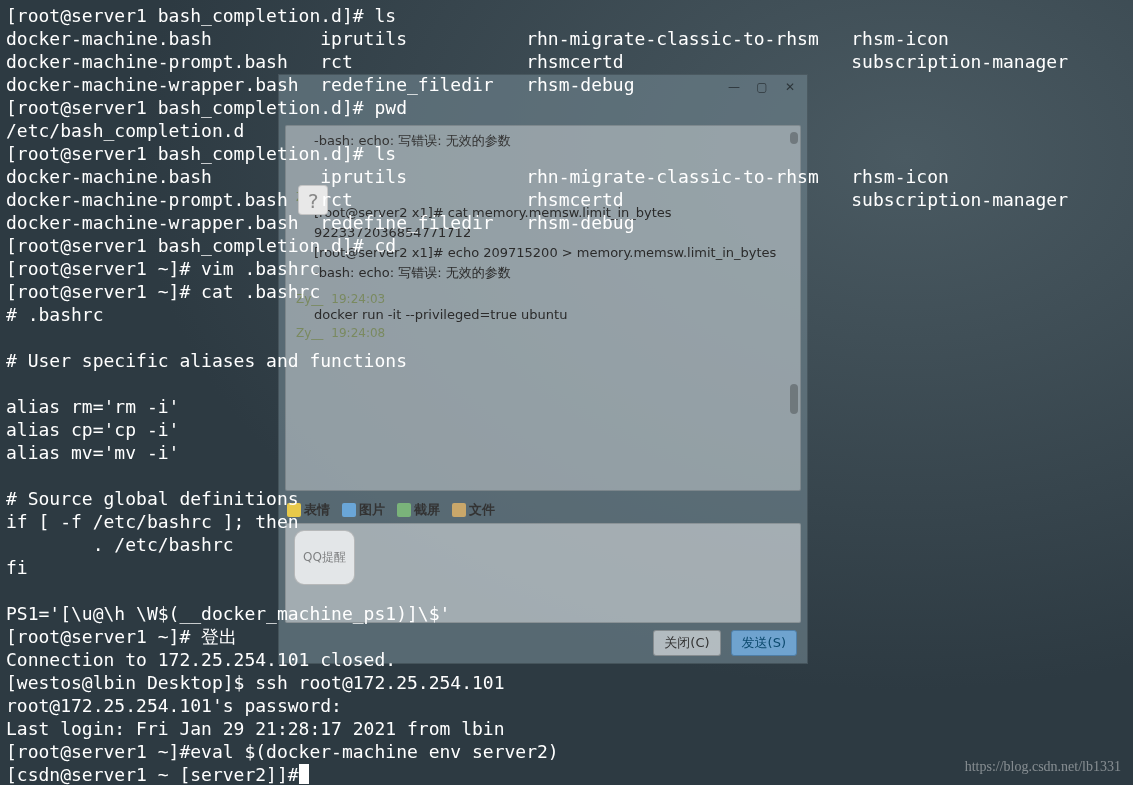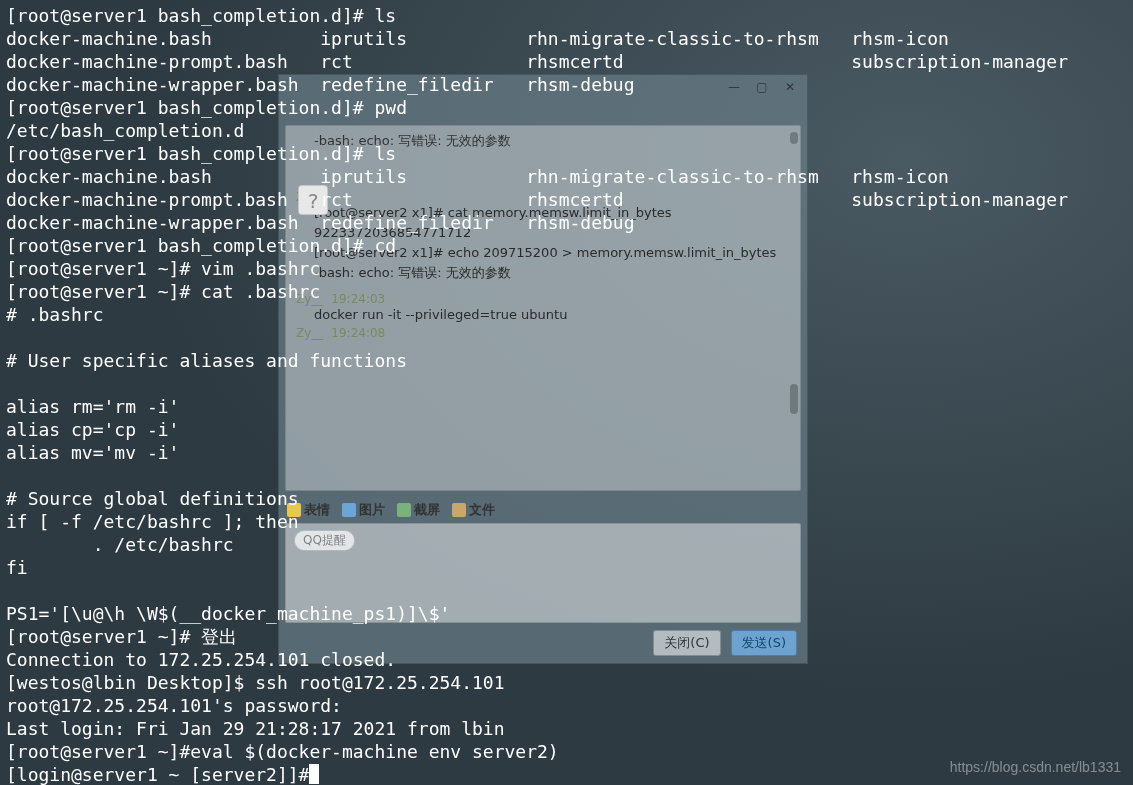--- a/index.html
+++ b/index.html
@@ -31,21 +31,21 @@
     display: inline-block;
     width: 10px; height: 20px;
     background: #ffffff;
     vertical-align: text-bottom;
     margin-bottom: 1px;
   }
   .watermark {
     position: absolute;
     right: 12px; bottom: 10px;
     color: rgba(240,240,240,0.45);
-    font-family: Liberation Sans, sans-serif;
+    font-family: Liberation Serif, serif;
     font-size: 14px;
     z-index: 5;
   }
 
   
   .chatwin {
     position: absolute;
     left: 278px; top: 74px;
     width: 530px; height: 590px;
     background: rgba(105,125,135,0.70);
@@ -122,21 +122,21 @@
     background: rgba(255,255,255,0.45);
     border: 1px solid rgba(0,0,0,0.15);
     border-radius: 2px;
     position: relative;
   }
   .hint-badge{
     position:absolute; left:8px; top:6px;
     background: rgba(255,255,255,0.7);
     border:1px solid rgba(0,0,0,0.2);
     border-radius:10px;
-    padding:1px 8px;
+    padding:18px 8px;
     font-size:12px;
     color: rgba(0,0,0,0.45);
   }
   .chat-buttons {
     height: 40px;
     display:flex;
     justify-content:flex-end;
     align-items:center;
     gap:10px;
     padding: 0 10px;
@@ -199,21 +199,21 @@
 <span>        . /etc/bashrc</span>
 <span>fi</span>
 <span></span>
 <span>PS1='[\u@\h \W$(__docker_machine_ps1)]\$'</span>
 <span>[root@server1 ~]# 登出</span>
 <span>Connection to 172.25.254.101 closed.</span>
 <span>[westos@lbin Desktop]$ ssh root@172.25.254.101</span>
 <span>root@172.25.254.101's password:</span>
 <span>Last login: Fri Jan 29 21:28:17 2021 from lbin</span>
 <span>[root@server1 ~]#eval $(docker-machine env server2)</span>
-<span>[login@server1 ~ [server2]]#</span><span class="cursor"></span></div>
+<span>[csdn@server1 ~ [server2]]#</span><span class="cursor"></span></div>
 
 <div class="chatwin">
   <div class="titlebar">
     <span class="winicon">—</span>
     <span class="winicon">▢</span>
     <span class="winicon">✕</span>
   </div>
   <div class="chat-tabs"></div>
   <div class="chat-body">
     <div class="sys">-bash: echo: 写错误: 无效的参数</div>

